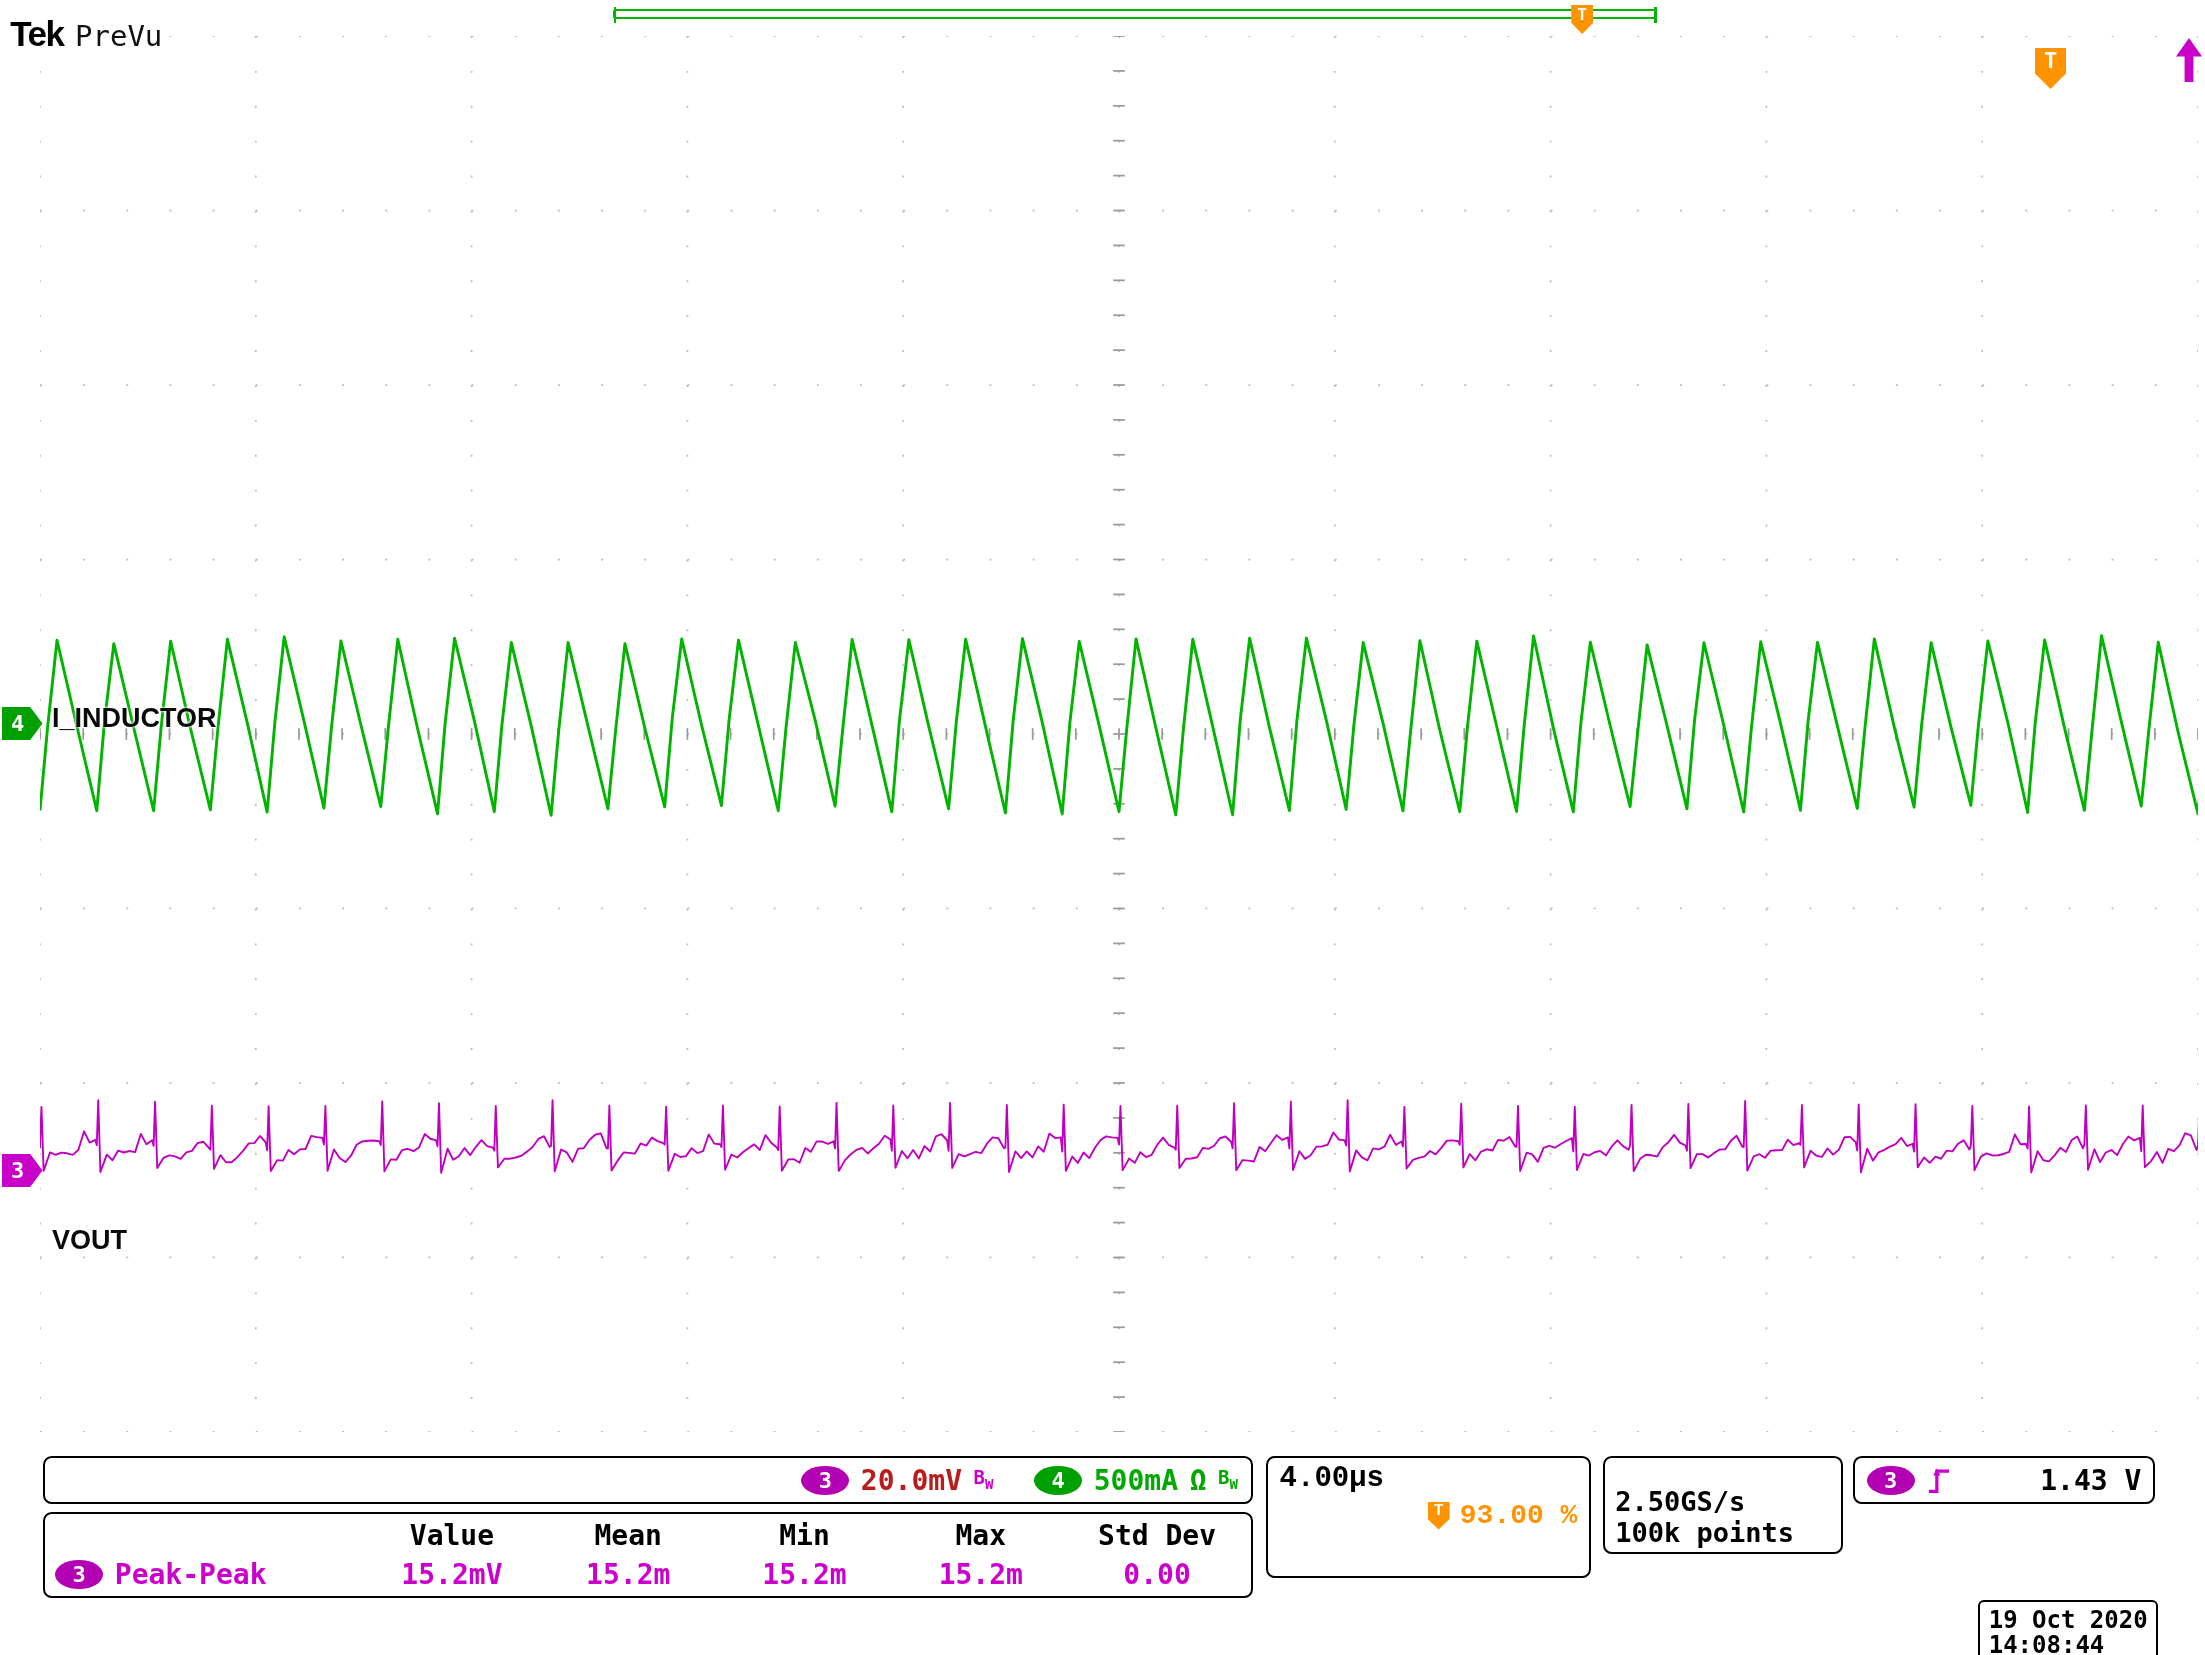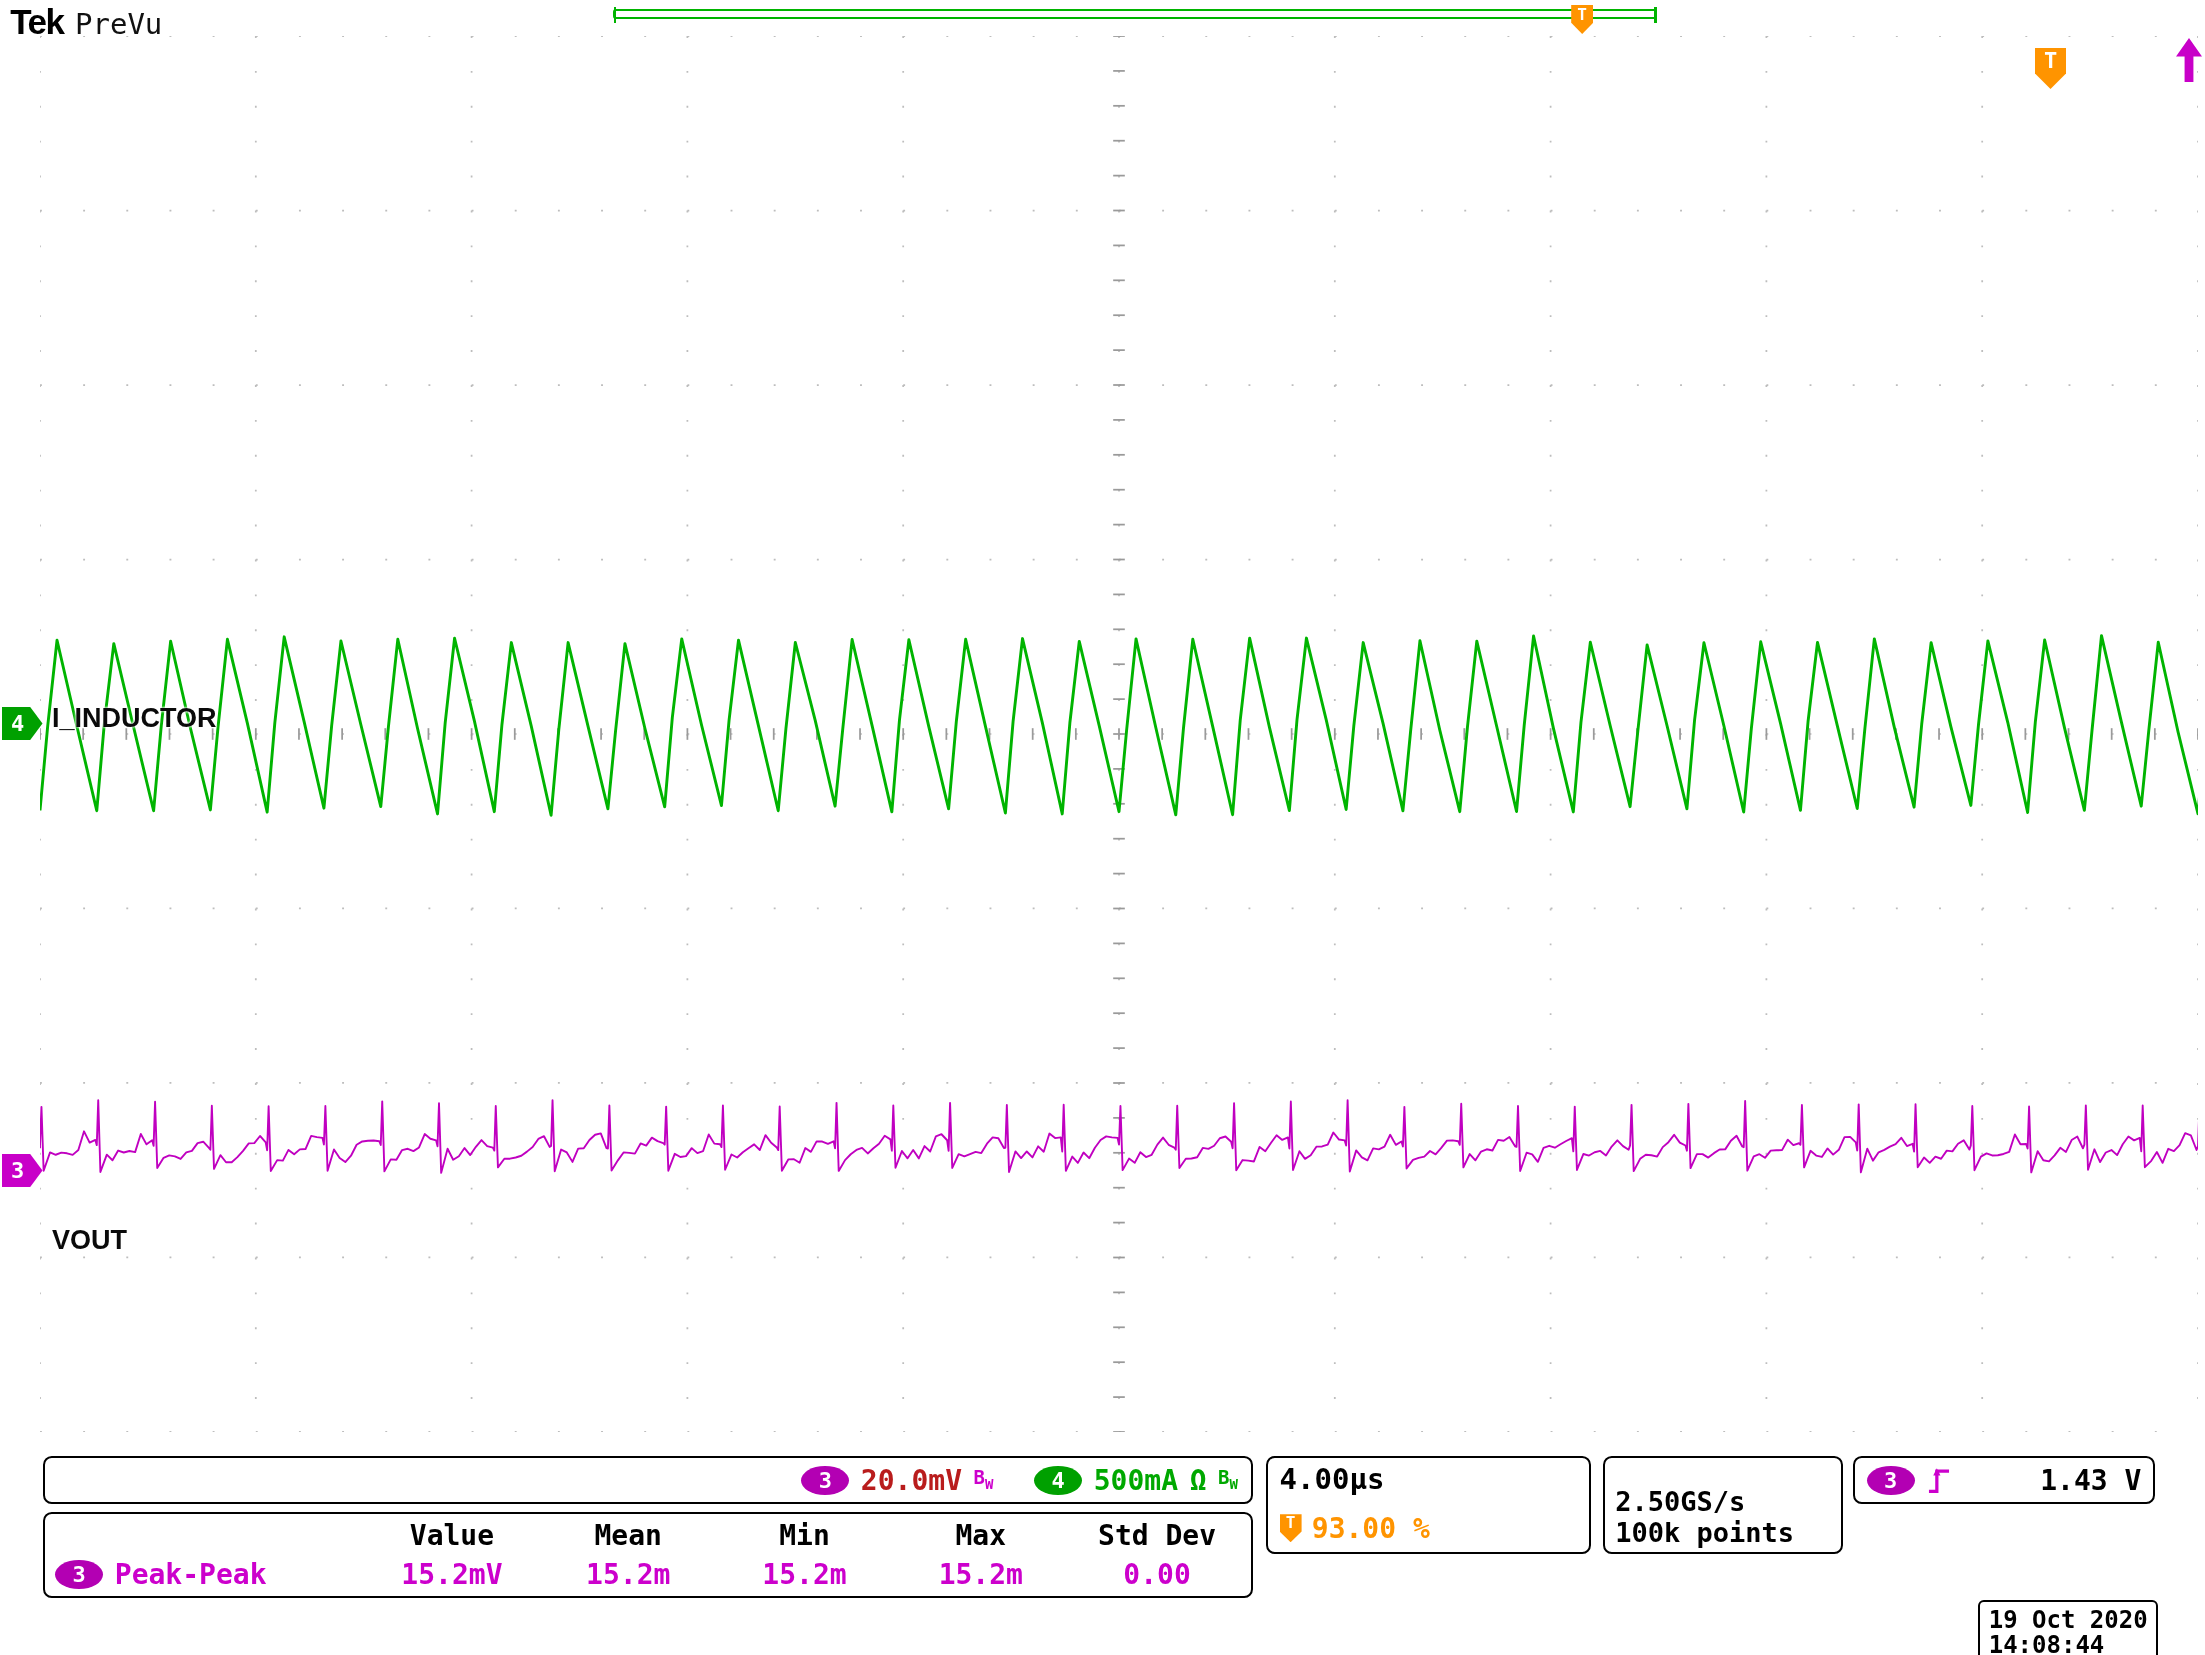--- a/index.html
+++ b/index.html
@@ -3,21 +3,21 @@
 <meta charset="utf-8">
 <style>
   html,body{margin:0;padding:0;}
   body{
     width:2205px;height:1655px;position:relative;overflow:hidden;
     background:#ffffff;
     font-family:"DejaVu Sans Mono", monospace;
   }
   
   .hdr{position:absolute;left:10.2px;top:1.5px;display:flex;align-items:baseline;gap:11.6px;z-index:5;}
-  .tek-logo{font-family:"Liberation Sans",sans-serif;font-weight:bold;font-size:35px;color:#000;letter-spacing:-1.5px;}
+  .tek-logo{font-family:"Liberation Sans",sans-serif;font-weight:bold;font-size:35px;color:#000;letter-spacing:-1.5px;margin-top:12px;}
   .mode{font-family:"DejaVu Sans Mono",monospace;font-weight:normal;font-size:29px;color:#111;}
   
   .recbar{position:absolute;left:613px;top:8.7px;width:1044px;height:10.2px;border:2.2px solid #00b400;border-radius:2.9px;box-sizing:border-box;background:#fff;z-index:5;}
   .recbar .tick{position:absolute;top:-3.6px;width:2.9px;height:16px;background:#00b400;}
   .tflag{background:#ff9400;color:#fff;font-weight:bold;text-align:center;
          clip-path:polygon(0 0,100% 0,100% 62%,50% 100%,0 62%);}
   .tflag-bar{position:absolute;left:93%;top:-5.8px;width:22px;height:29px;font-size:16px;line-height:19px;transform:translateX(-50%);}
   .tflag-plot{position:absolute;left:2035px;top:48px;width:31px;height:41px;font-size:22px;line-height:26px;z-index:6;}
   .tflag-box{width:22px;height:28px;font-size:16px;line-height:18px;flex:0 0 auto;}
   
@@ -38,21 +38,21 @@
   .badge{min-width:48px;height:29px;border-radius:24px/14.6px;display:flex;align-items:center;justify-content:center;
          color:#fff;font-weight:bold;font-size:22px;flex:0 0 auto;}
   .badge.m{background:#b300b3;}
   .badge.g{background:#00a000;}
   .val-m{color:#b91c1c;font-weight:bold;font-size:28px;}
   .val-g{color:#00a800;font-weight:bold;font-size:28px;}
   .bw{font-weight:bold;font-size:19px;line-height:20px;}
   .bw sub{font-size:14px;}
   .bw.m{color:#cc00cc;}
   .bw.g{color:#00a800;}
-  .tbase{left:1266px;top:1456px;width:325px;height:98px;padding:4.4px 11.6px;display:flex;flex-direction:column;justify-content:space-between;}
+  .tbase{left:1266px;top:1456px;width:325px;height:122px;padding:4.4px 11.6px;display:flex;flex-direction:row;justify-content:space-between;font-family:Liberation Mono, monospace;}
   .tbase .l1{font-weight:bold;font-size:29px;color:#000;}
   .tbase .l2{display:flex;align-items:center;gap:10.2px;font-weight:bold;font-size:28px;color:#ff9400;padding-bottom:2.9px;}
   .samp{left:1603px;top:1456px;width:240px;height:98px;padding:4.4px 10.2px;display:flex;flex-direction:column;justify-content:flex-end;}
   .samp div{font-weight:bold;font-size:27px;color:#000;}
   .trigbox{left:1853px;top:1456px;width:302px;height:48px;display:flex;align-items:center;gap:11.6px;padding:0 11.6px;}
   .trig-level{margin-left:auto;font-weight:bold;font-size:28px;color:#000;}
   .measbox{left:43px;top:1512px;width:1210px;height:86px;padding:2.9px 5.8px;display:grid;
            grid-template-columns:313px 1fr 1fr 1fr 1fr 1fr;grid-template-rows:1fr 1fr;align-items:center;}
   .measbox .h{font-weight:bold;font-size:28px;color:#000;text-align:center;}
   .measbox .c{font-weight:bold;font-size:28px;color:#cc00cc;text-align:center;}

